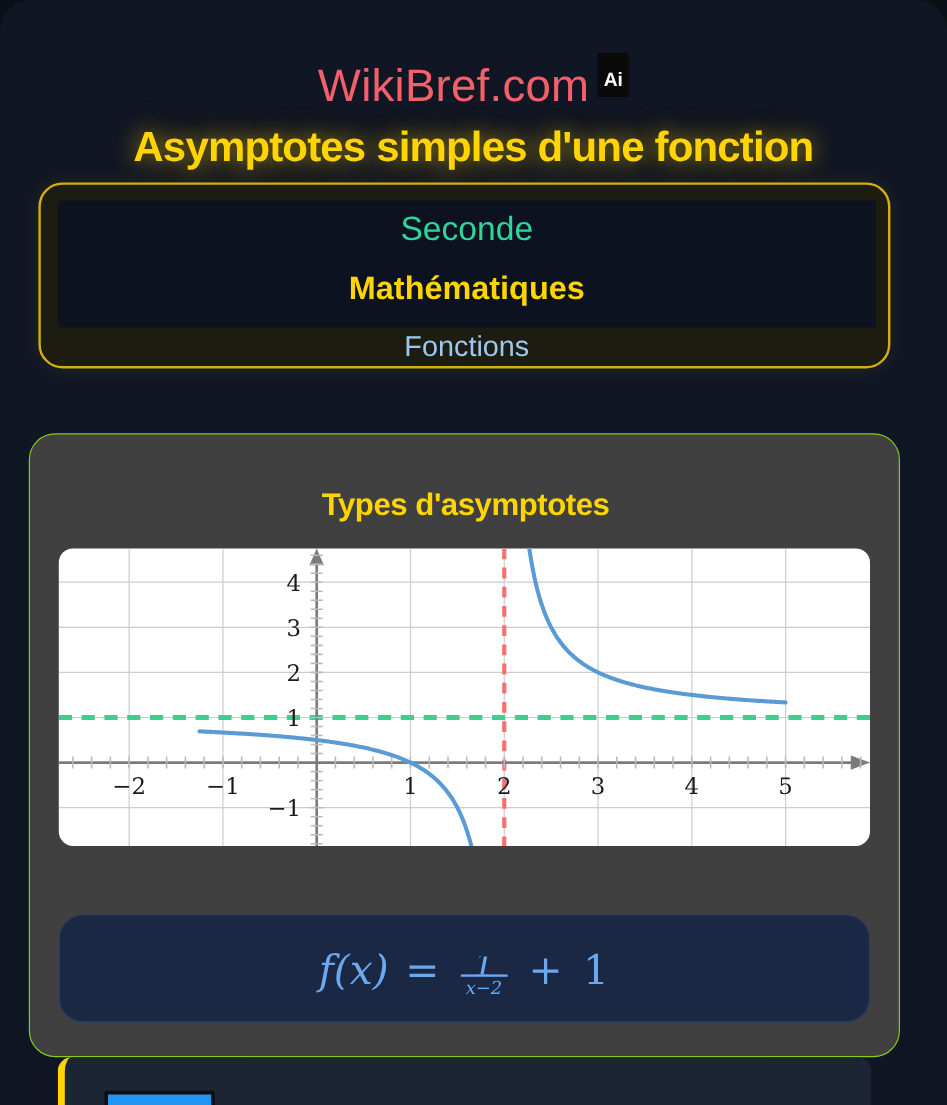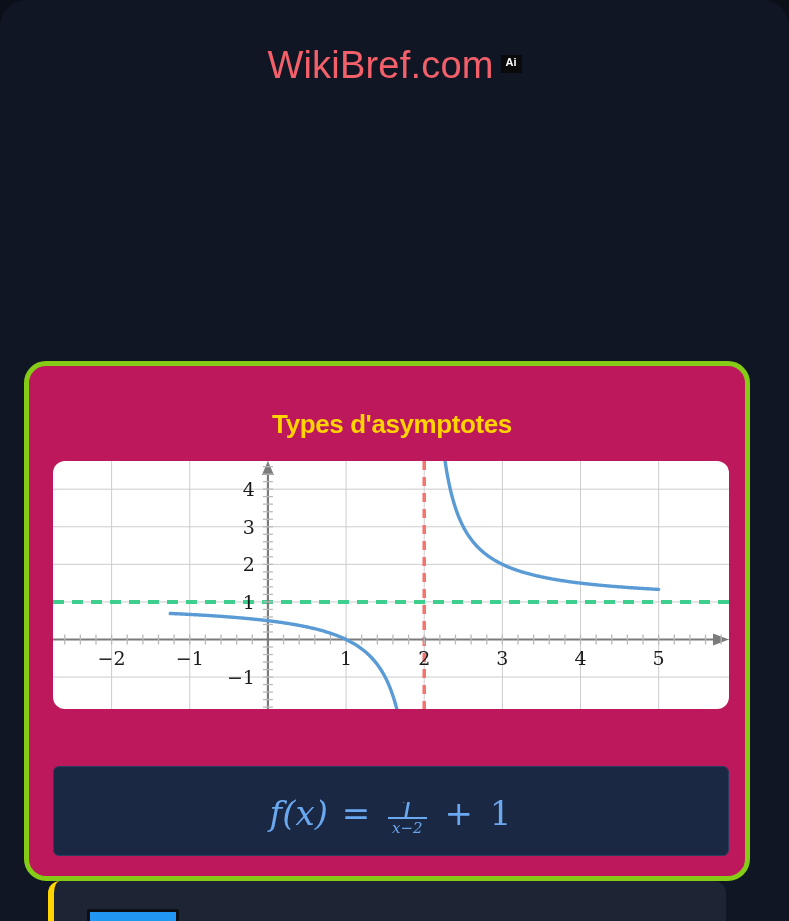--- a/index.html
+++ b/index.html
@@ -36,24 +36,24 @@
     color: #f4606a;
     letter-spacing: 0.2px;
     font-family: "Liberation Sans", sans-serif;
   }
   .brand-badge {
     display: inline-block;
     vertical-align: 12px;
     margin-left: 7px;
     background: #0a0a0a;
     color: #ffffff;
-    font-size: 11px;
+    font-size: 16px;
     font-weight: bold;
     line-height: 1;
-    padding: 2px 5px 5px 5px;
+    padding: 16px 5px 5px 5px;
     font-family: "Liberation Sans", sans-serif;
   }
 
   
   .page-title {
     position: absolute;
     top: 103px;
     left: 0;
     width: 789px;
     text-align: center;
@@ -113,23 +113,23 @@
   }
 
   
   .content-card {
     position: absolute;
     left: 24px;
     top: 361px;
     width: 726px;
     height: 520px;
     box-sizing: border-box;
-    border: 5px solid #84cc16;
+    border: 1px solid #84cc16;
     border-radius: 22px;
-    background: #be185d;
+    background: #404040;
   }
   .card-title {
     position: absolute;
     left: 0;
     top: 43px;
     width: 726px;
     text-align: center;
     font-size: 26px;
     font-weight: bold;
     color: #ffd400;
@@ -154,21 +154,21 @@
   
   .formula-box {
     position: absolute;
     left: 24px;
     top: 400px;
     width: 676px;
     height: 90px;
     box-sizing: border-box;
     background: #1a2844;
     border: 1px solid #2b3c60;
-    border-radius: 6px;
+    border-radius: 20px;
     overflow: hidden;
   }
   .formula {
     position: absolute;
     left: 0;
     top: 29px;
     width: 676px;
     text-align: center;
     color: #6aa8f0;
     font-family: "DejaVu Serif", serif;
@@ -227,21 +227,28 @@
 </style>
 </head>
 <body>
 
 <div id="page">
 
   <div class="brand">
     <span class="brand-name">WikiBref.com</span><span class="brand-badge">Ai</span>
   </div>
 
-
+  <div class="page-title">Asymptotes simples d'une fonction</div>
+
+  <div class="subject-card">
+    <div class="subject-inner"></div>
+    <div class="subject-line subject-level">Seconde</div>
+    <div class="subject-line subject-matter">Mathématiques</div>
+    <div class="subject-line subject-topic">Fonctions</div>
+  </div>
 
   <div class="content-card">
 
     <div class="card-title">Types d'asymptotes</div>
 
     <div class="graph-plate">
       <svg id="graph-svg" width="676" height="248" viewBox="0 0 676 248">
           <line x1="58.61271676300578" y1="0" x2="58.61271676300578" y2="248" stroke="#cccccc" stroke-width="1"></line>
           <line x1="136.76300578034682" y1="0" x2="136.76300578034682" y2="248" stroke="#cccccc" stroke-width="1"></line>
           <line x1="214.91329479768785" y1="0" x2="214.91329479768785" y2="248" stroke="#cccccc" stroke-width="1"></line>

